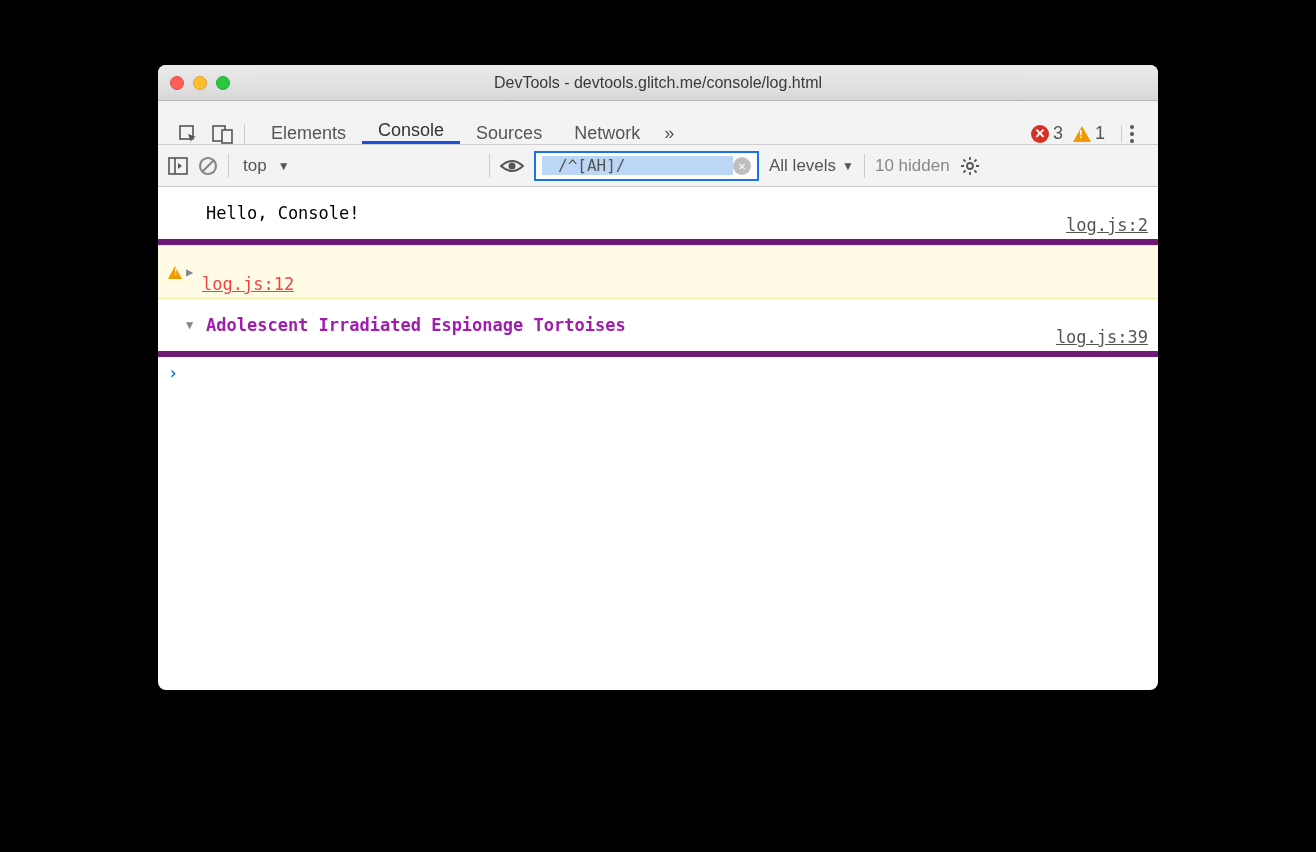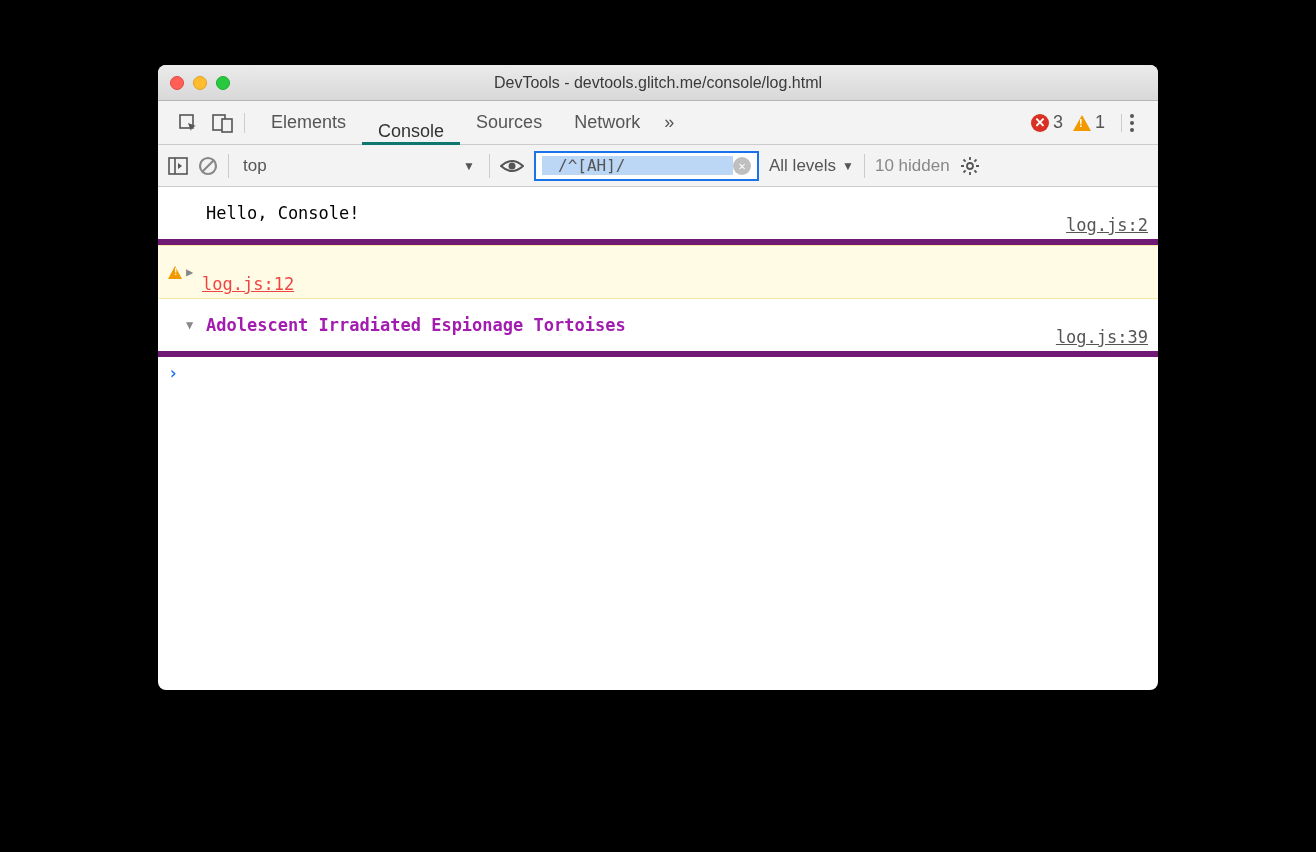--- a/index.html
+++ b/index.html
@@ -35,29 +35,29 @@
   .traffic { display: flex; gap: 9px; }
   .tl { width: 14px; height: 14px; border-radius: 50%; }
   .tl.red { background:#ff5f57; border:1px solid #e24640;}
   .tl.yellow { background:#ffbd2e; border:1px solid #dfa023;}
   .tl.green { background:#28c940; border:1px solid #1dad2b;}
   .title { position:absolute; left:0; right:0; text-align:center; font-size:16px; color:#3a3a3a; pointer-events:none;}
   .tabs {
     height: 44px;
     border-bottom: 1px solid #ccc;
     display: flex;
-    align-items: center;
+    align-items: flex-end;
     padding: 0 10px;
     font-size: 18px;
     color: #555;
     background:#f3f3f3;
   }
   .tab-left-icons { display:flex; align-items:center; gap:14px; padding:0 10px; border-right:1px solid #ccc; margin-right:10px;}
   .tab { display:flex; align-items:center; padding:0 16px; cursor:pointer; color:#555;}
-  .tab.active { color:#333; border-bottom: 3px solid #0f766e; padding-top:21px;}
+  .tab.active { color:#333; border-bottom: 3px solid #1d4ed8; padding-top:21px;}
   .tabs-spacer { flex:1; }
   .tab-right { display:flex; align-items:center; gap:10px; padding:0 6px;}
   .badge-err { display:flex; align-items:center; gap:4px; color:#555; font-size:18px;}
   .err-circle { width:18px; height:18px; border-radius:50%; background:#d93025; color:#fff; display:flex; align-items:center; justify-content:center; font-size:13px; font-weight:bold;}
   .warn-tri { width:0;height:0;border-left:9px solid transparent;border-right:9px solid transparent;border-bottom:16px solid #f29900; position:relative;}
   .warn-tri::after{content:"!"; position:absolute; left:-3px; top:2px; color:#fff; font-size:11px; font-weight:bold;}
   .kebab { display:flex; flex-direction:column; gap:3px; padding:0 8px; cursor:pointer; border-left:1px solid #ccc; margin-left:6px; height:100%; justify-content:center;}
   .kebab span{width:4px;height:4px;background:#555;border-radius:50%;}
   .double-chevron{font-size:18px;color:#555;padding:0 8px;cursor:pointer;}
   .toolbar {
@@ -65,21 +65,21 @@
     background:#f3f3f3;
     border-bottom:1px solid #ccc;
     display:flex;
     align-items:center;
     padding:0 10px;
     gap:10px;
     font-size:17px;
     color:#555;
   }
   .vbar{width:1px;height:24px;background:#ccc;}
-  .toolbar .ctx { display:flex; align-items:center; gap:19px; min-width:240px; justify-content:space-between; padding:0 4px; cursor:pointer;}
+  .toolbar .ctx { display:flex; align-items:center; gap:11px; min-width:240px; justify-content:flex-start; padding:0 4px; cursor:pointer;}
   .ctx-arrow{font-size:12px;color:#555;}
   .eye{cursor:pointer;}
   .filter-box {
     border:2px solid #1a73e8;
     background:#fff;
     height:30px;
     width:225px;
     display:flex;
     align-items:center;
     padding:0 6px;

